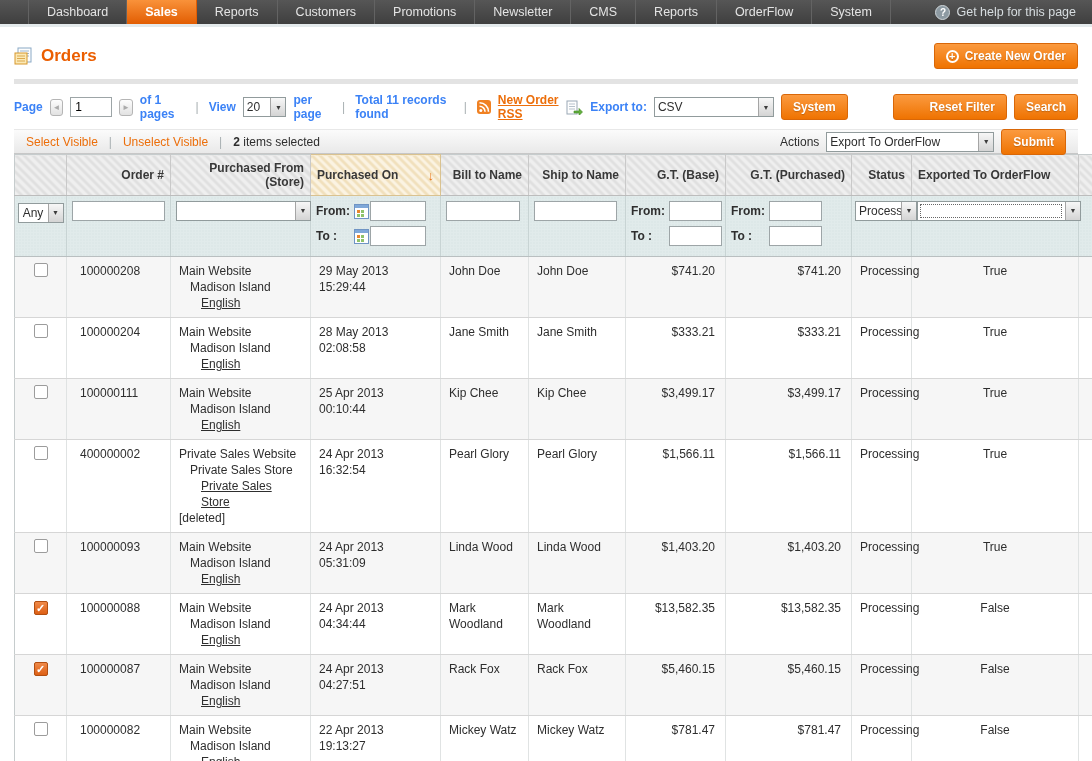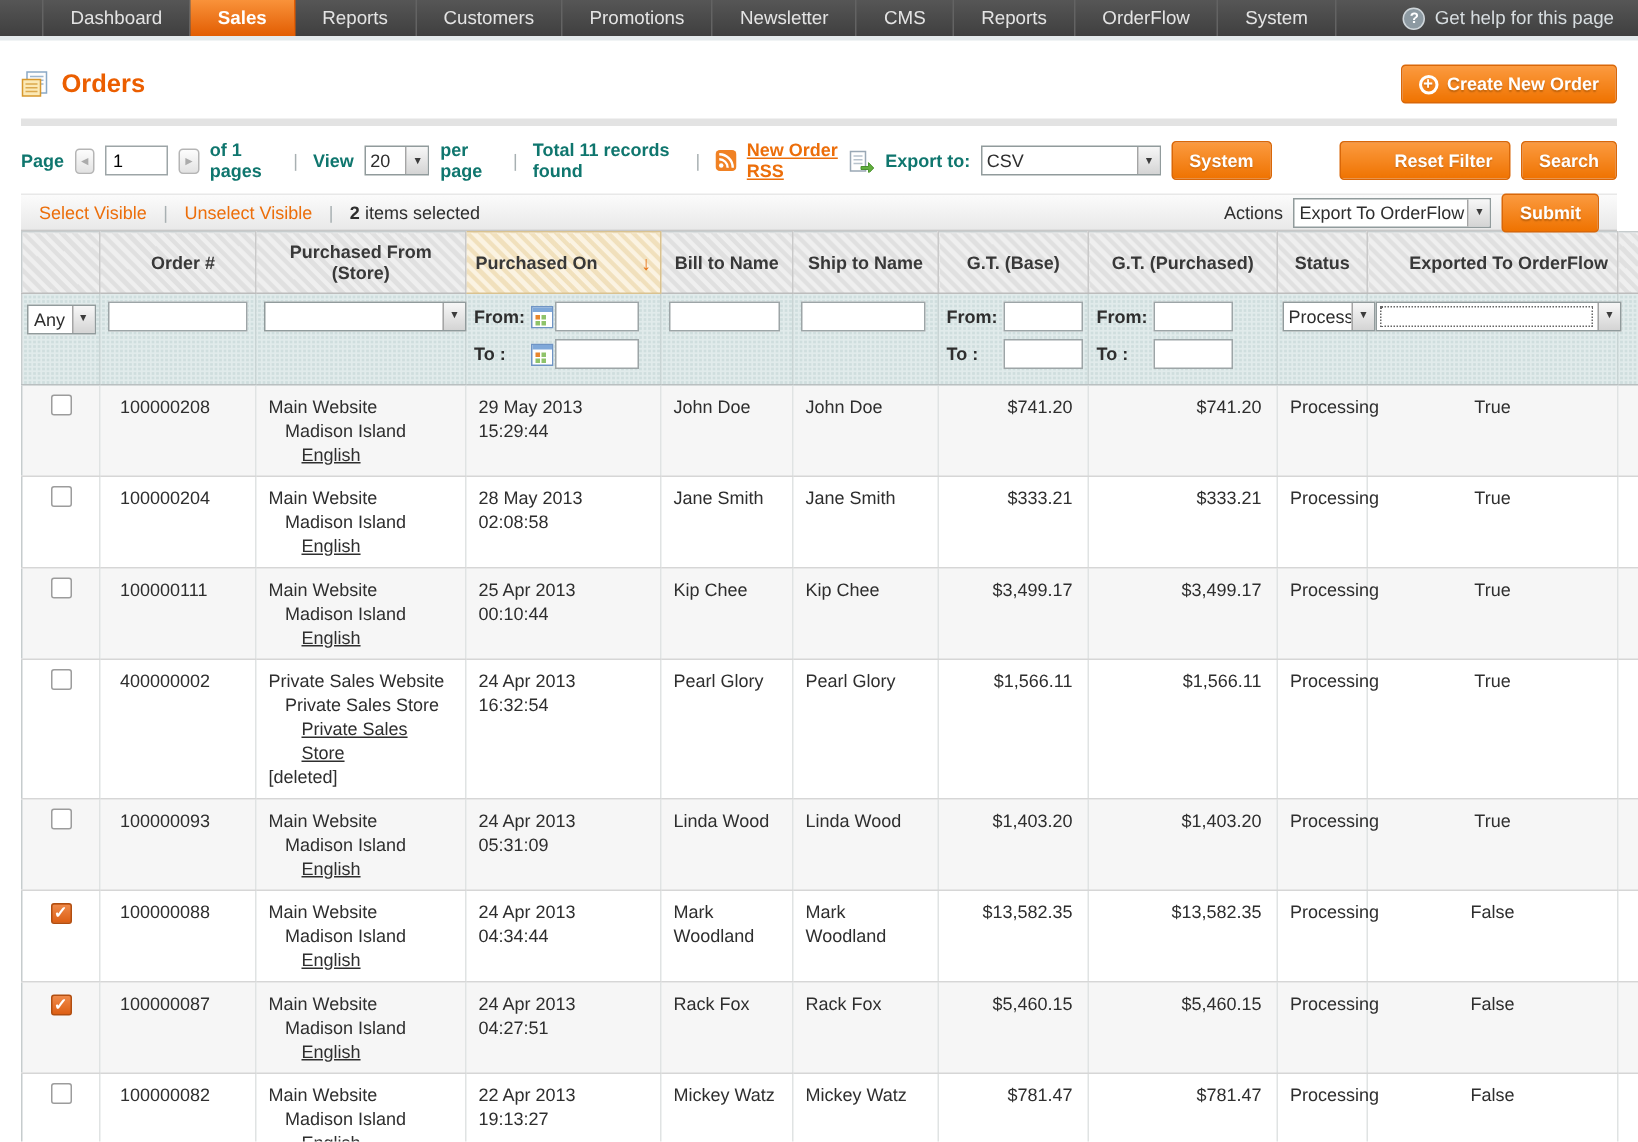--- a/index.html
+++ b/index.html
@@ -27,21 +27,21 @@
   
   .btn-orange { display:inline-flex; align-items:center; gap:6px; background:linear-gradient(#fb9a3f,#ef7301);
       border:1px solid #d96708; border-radius:3px; color:#fff; font-weight:bold; font-size:12px;
       padding:5px 11px; cursor:pointer; text-shadow:0 1px 1px rgba(120,60,0,.4); }
   .plus-badge { width:13px; height:13px; border:2px solid #fff; border-radius:50%; display:inline-flex;
       align-items:center; justify-content:center; font-size:11px; line-height:9px; font-weight:bold; color:#fff; }
 
   
   .toolbar { display:flex; align-items:center; margin:9px 14px 8px; }
   .tb-left { display:flex; align-items:center; gap:7px; flex:1; }
-  .tb-label { font-weight:bold; color:#0f766e; }
+  .tb-label { font-weight:bold; color:#3b82f6; }
   .tb-sep { color:#a8b0b2; padding:0 3px; }
   .pager-btn { width:17px; height:17px; border:1px solid #b5b5b5; border-radius:3px;
       background:linear-gradient(#fdfdfd,#e2e2e2); display:inline-flex; align-items:center; justify-content:center;
       cursor:pointer; color:#ababab; font-size:8px; }
   .tb-input { width:42px; height:20px; border:1px solid #9da5a7; padding:2px 4px; font-size:12px;
       font-family:"Liberation Sans",sans-serif; }
   .link-orange { color:#ec6e0a; text-decoration:underline; cursor:pointer; }
   .rss-link { font-weight:bold;text-decoration:underline; }
   .tb-right { display:flex; align-items:center; gap:7px; }
   .gap-left { margin-left:38px;padding-left:36px; }
@@ -59,35 +59,35 @@
   .massaction { display:flex; align-items:center; margin:0 14px; padding:4px 12px; height:25px;
       background:linear-gradient(#fbfbfb,#e9e9e9); border-top:1px solid #e8e8e8; border-bottom:1px solid #c7c7c7; }
   .ma-left { display:flex; align-items:center; gap:8px; flex:1; }
   .ma-right { display:flex; align-items:center; gap:7px; }
   .ma-count b { font-weight:bold; }
 
   
   .grid-wrap { margin-left:14px; }
   table.grid { border-collapse:collapse; table-layout:fixed; width:1078px; border:1px solid #c6cccd; }
   .grid th { background:repeating-linear-gradient(45deg,#efefef 0 3px,#e0e0e0 3px 6px);
-      font-size:12px; font-weight:bold; color:#383838; text-align:center; padding:6px 6px;
+      font-size:12px; font-weight:bold; color:#383838; text-align:right; padding:6px 6px;
       border-right:1px solid #c9c9c9; border-bottom:1px solid #bcbcbc; height:26px; }
   .grid th.sorted { background:#f7e9ca repeating-linear-gradient(45deg,rgba(255,255,255,.45) 0 3px,rgba(222,198,148,.25) 3px 6px);
       border:1px solid #d9c290; }
   .th-inner { display:flex; align-items:center; justify-content:space-between; }
   .sort-arrow { color:#e87110; font-weight:bold; font-size:13px; margin-left:4px; }
   .grid td { vertical-align:top; padding:6px 8px; line-height:16px; font-size:12px;
       border-right:1px solid #e0e3e3; border-bottom:1px solid #d6d6d6; }
   tr.r-odd  td { background:#f6f6f6; }
   tr.r-even td { background:#ffffff; }
   .col-order  { padding-left:13px !important; }
   th.col-order{ padding-left:13px !important; }
   .col-num  { text-align:right; padding-right:10px !important; }
   .col-exp  { text-align:center; }
-  th.col-exp{ text-align:right; }
+  th.col-exp{ text-align:left; }
   .col-date { white-space:pre-line; }
   .col-bill { white-space:pre-line; }
   .store-line.ind1 { padding-left:11px; }
   .store-line.ind2 { padding-left:22px;text-decoration:underline; }
 
   
   tr.filter-row td { background:#e1ebeb; background-image:radial-gradient(#cfdede 1px, transparent 1px);
       background-size:3px 3px; border-right:1px solid #c8d4d4; border-bottom:1px solid #b9bfc0;
       padding:5px 5px; height:52px; }
   .f-input { height:20px; border:1px solid #9da5a7; padding:2px 4px; font-size:12px;
@@ -214,21 +214,21 @@
 <div class="massaction">
   <div class="ma-left">
     <a class="link-orange" style="text-decoration:none">Select Visible</a>
     <span class="tb-sep">|</span>
     <a class="link-orange" style="text-decoration:none">Unselect Visible</a>
     <span class="tb-sep">|</span>
     <span class="ma-count"><b>2</b><span> items selected</span></span>
   </div>
   <div class="ma-right">
     <span>Actions</span>
-    <span class="fselect" style="width:132px">
+    <span class="fselect" style="width:168px">
       <span class="fs-text">Export To OrderFlow</span>
       <span class="fs-arrow">▼</span>
     </span>
     <button class="btn-orange">
       <span>Submit</span>
     </button>
   </div>
 </div>
 
 <div class="grid-wrap">

